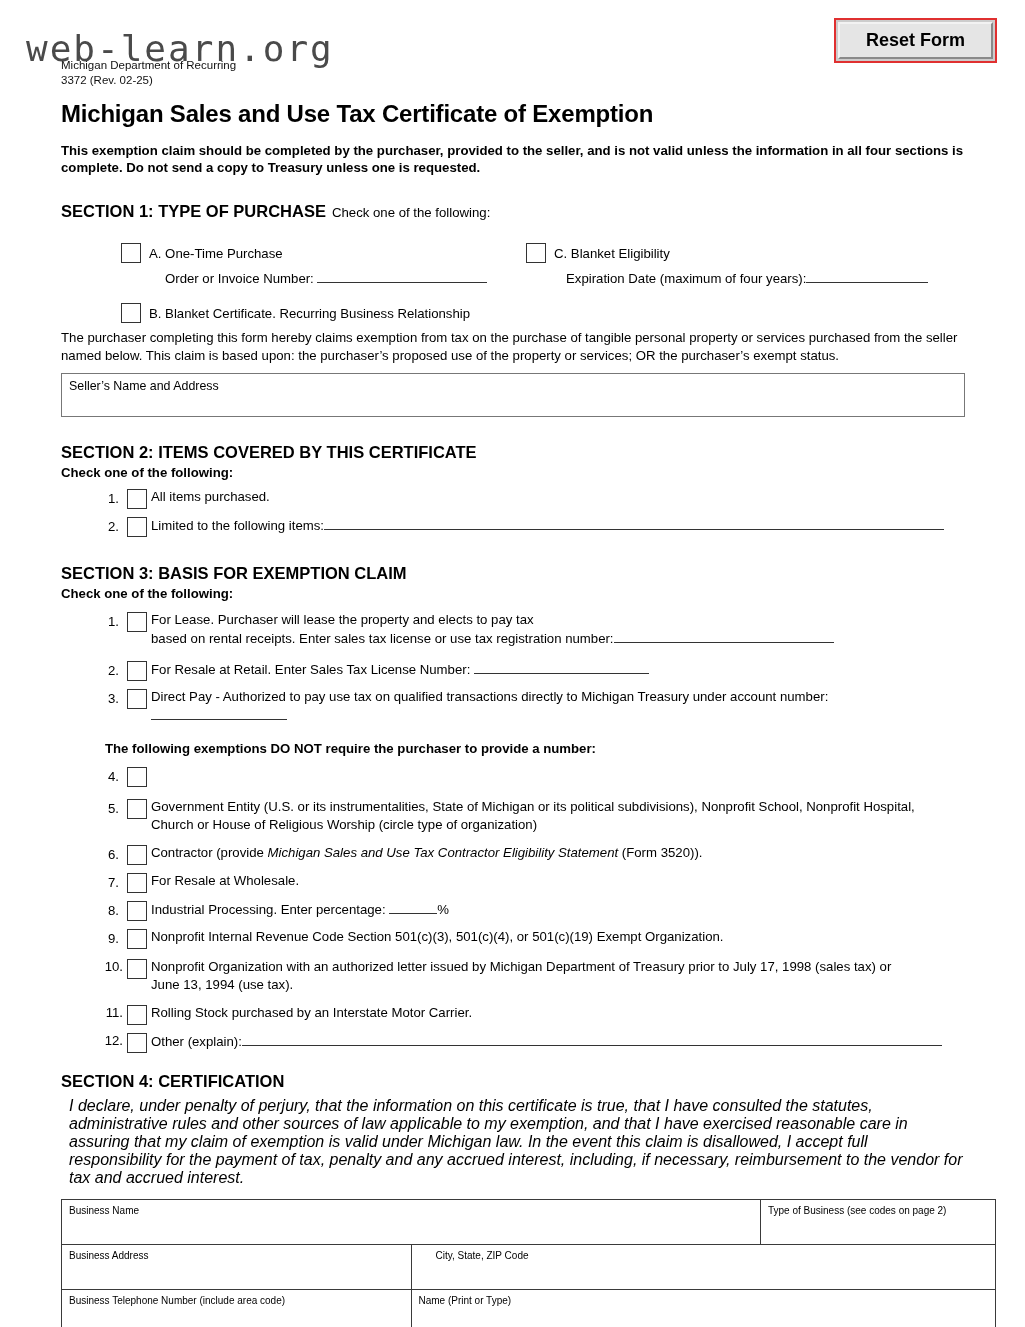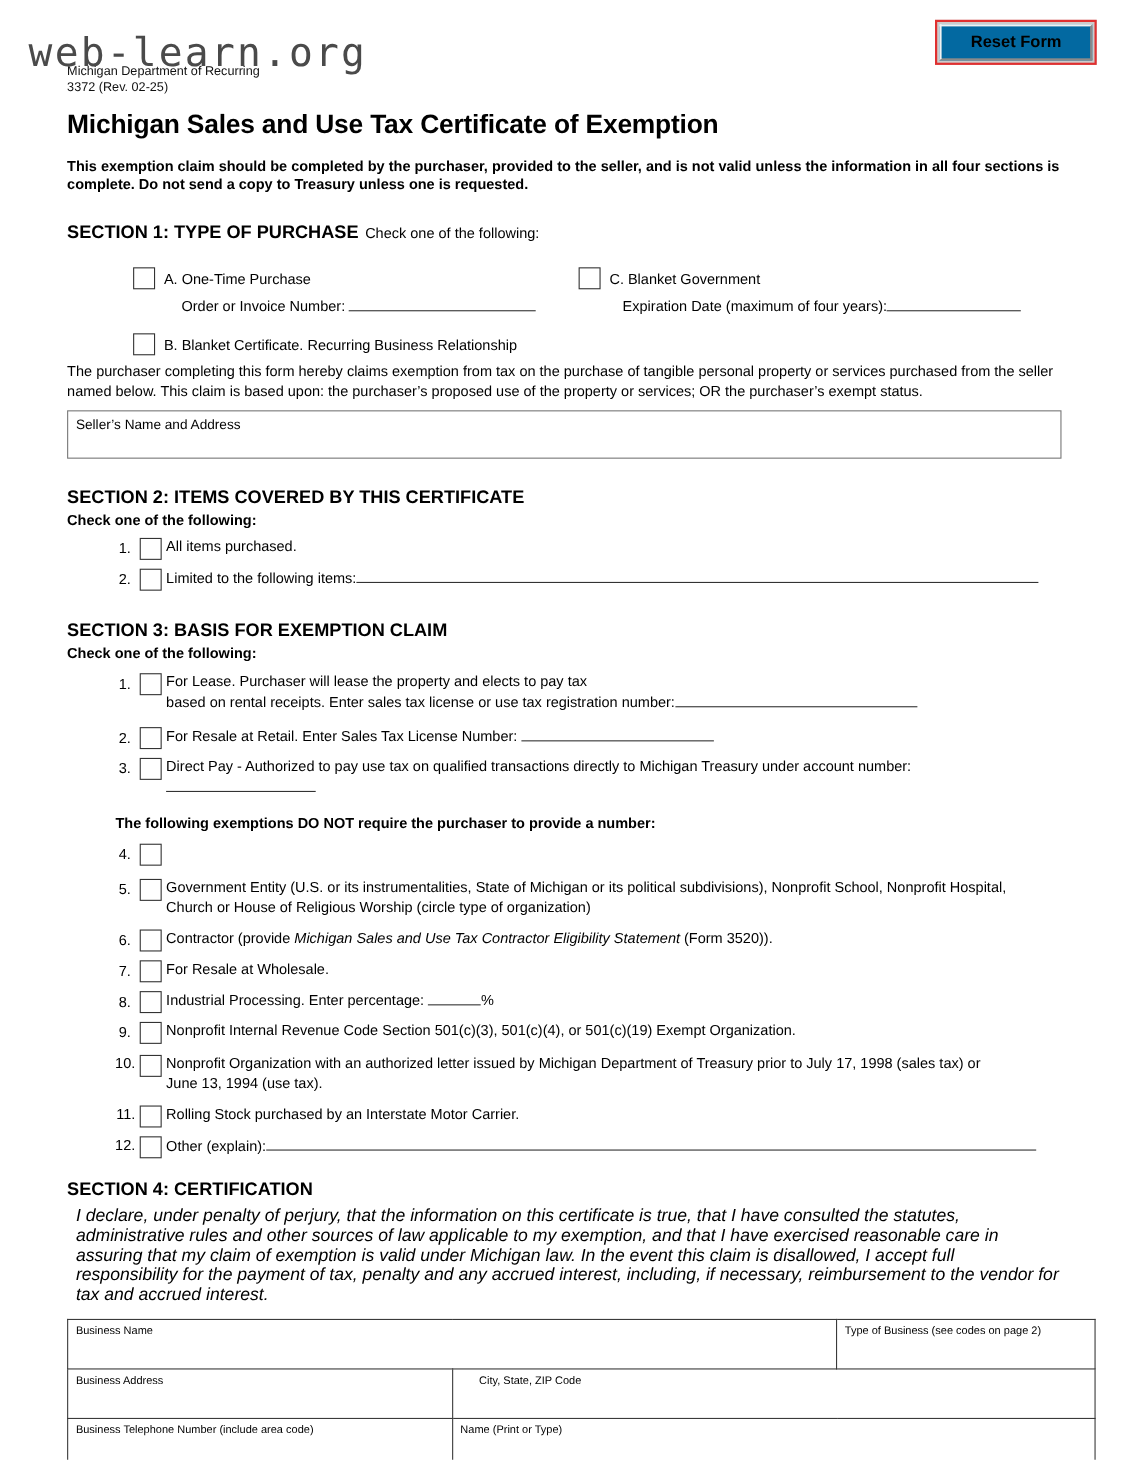--- a/index.html
+++ b/index.html
@@ -47,23 +47,23 @@
     border: 2px solid #e03030;
     background: #cccccc;
     padding: 2px;
     display: inline-block;
   }
   .reset-inner {
     border-top: 2px solid #f2f2f2;
     border-left: 2px solid #f2f2f2;
     border-right: 2px solid #8a8a8a;
     border-bottom: 2px solid #8a8a8a;
-    background: #0369a1;
+    background: #e5e5e5;
     padding: 6px 26px;
-    font-size: 15px;
+    font-size: 18px;
     font-weight: bold;
     font-family: "Liberation Sans", sans-serif;
     color: #000;
     white-space: nowrap;
   }
 
   
   .agency {
     position: absolute;
     left: 61px;
@@ -237,21 +237,21 @@
 
         <div class="opt-row" style="left:60px; top:14px;">
           <span class="chk"></span><span class="opt-label">A. One-Time Purchase</span>
         </div>
         <div class="sub-row" style="left:104px; top:40px;">
           <span>Order or Invoice Number:</span>
           <span class="blank" style="width:170px;"></span>
         </div>
 
         <div class="opt-row" style="left:465px; top:14px;">
-          <span class="chk"></span><span class="opt-label">C. Blanket Government</span>
+          <span class="chk"></span><span class="opt-label">C. Blanket Eligibility</span>
         </div>
         <div class="sub-row" style="left:505px; top:40px;">
           <span>Expiration Date (maximum of four years):</span><span class="blank" style="width:122px;"></span>
         </div>
 
         <div class="opt-row" style="left:60px; top:74px;">
           <span class="chk"></span><span class="opt-label">B. Blanket Certificate. Recurring Business Relationship</span>
         </div>
       </div>
 

